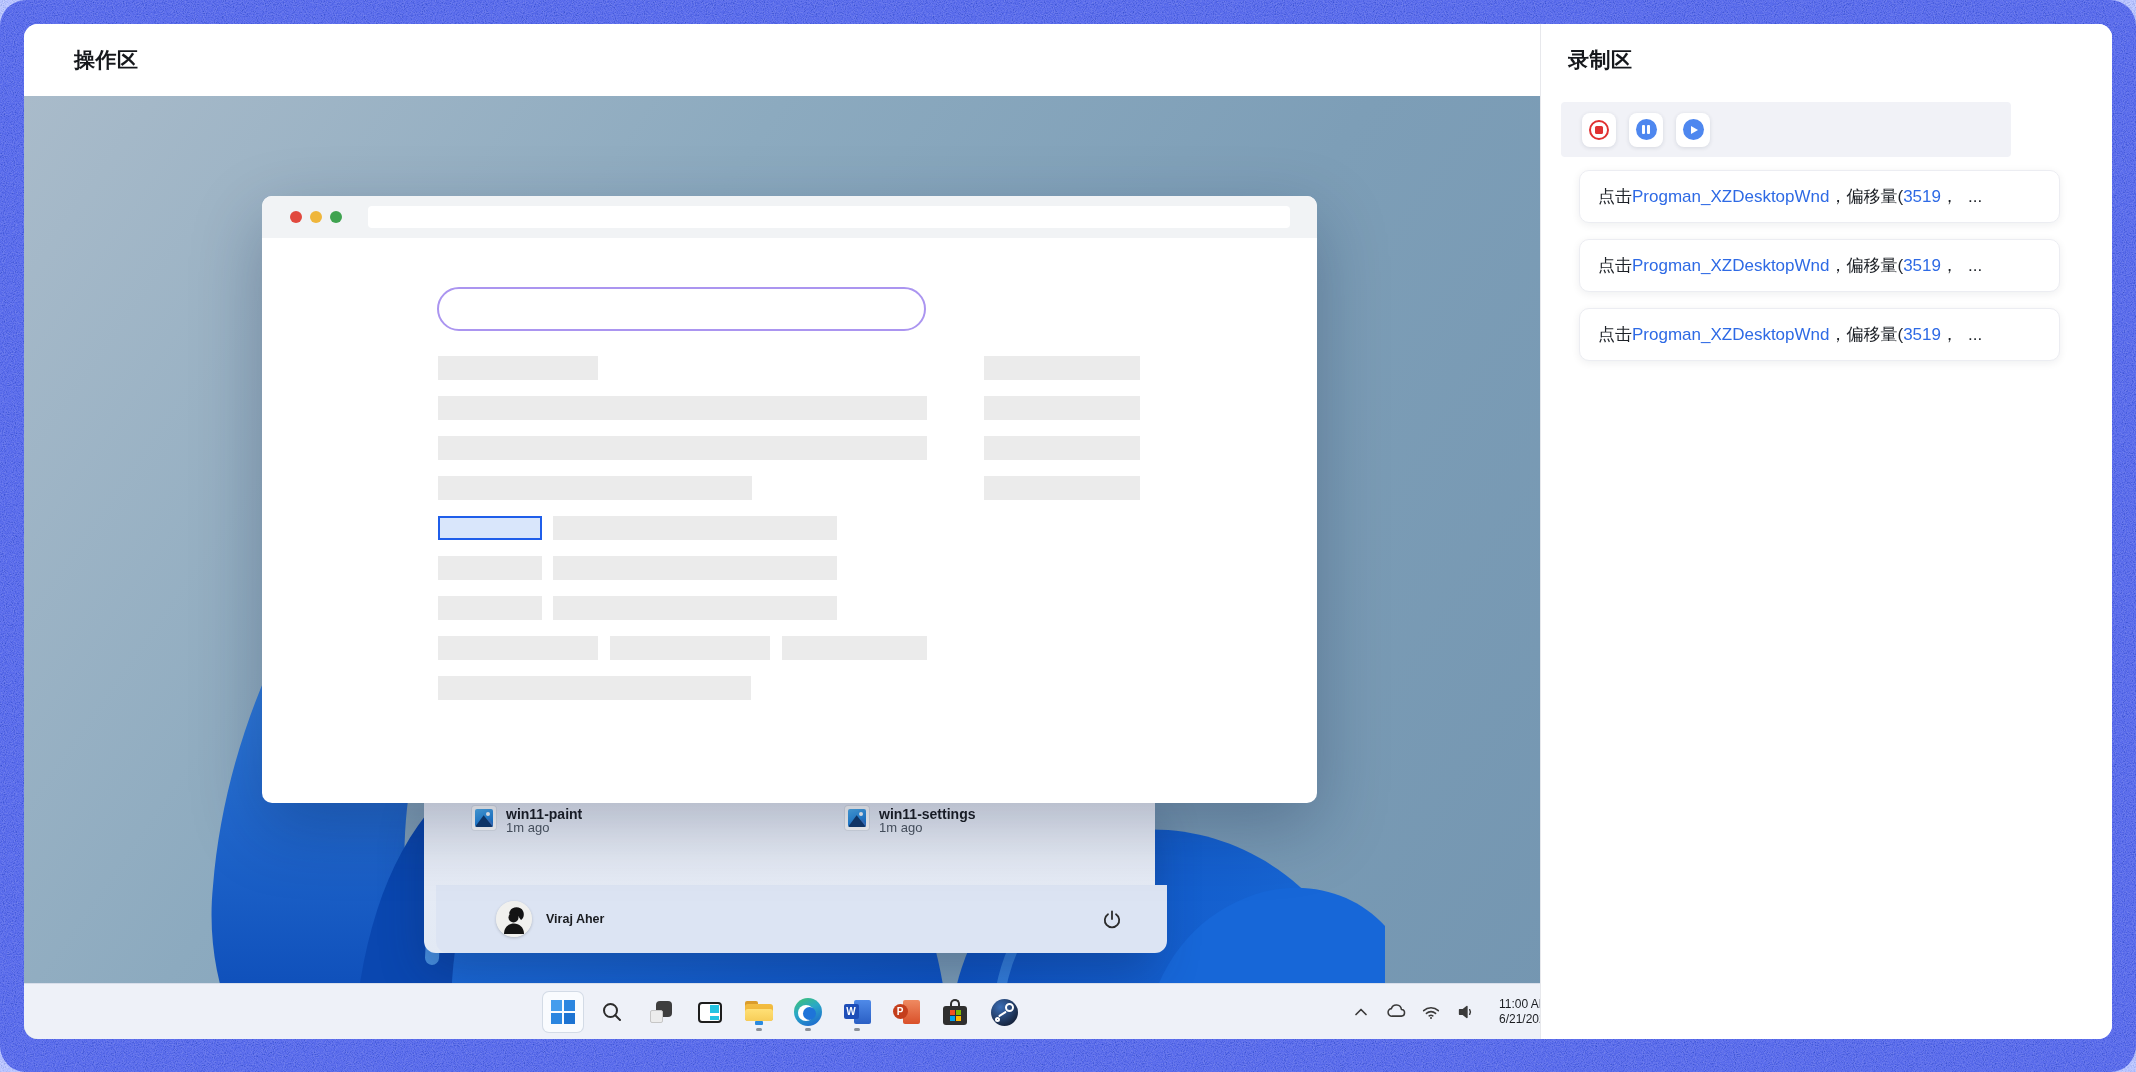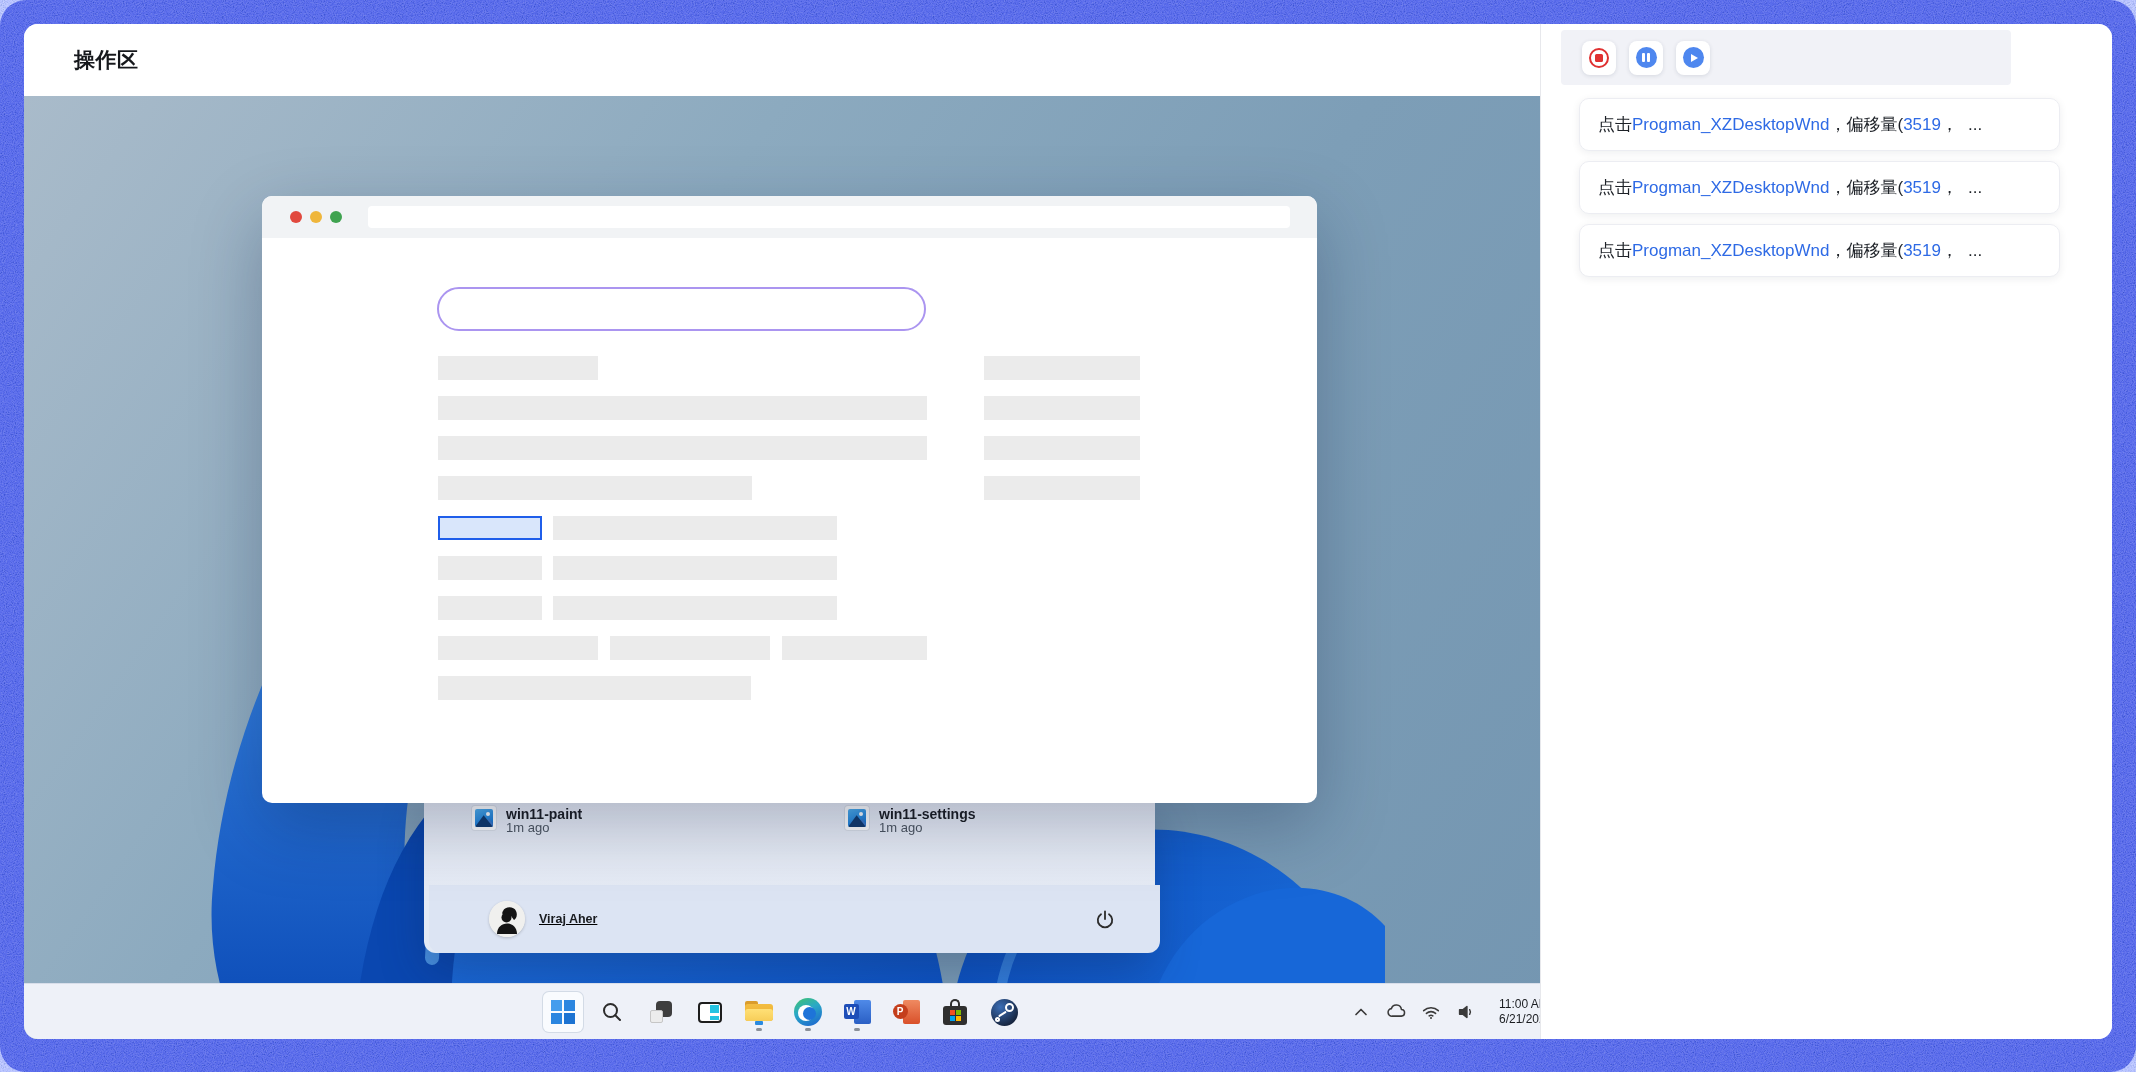--- a/index.html
+++ b/index.html
@@ -46,23 +46,23 @@
     box-shadow:0 0 0 1px rgba(0,0,0,.06); position:relative; overflow:hidden; }
   .ri-img { position:absolute; left:3px; top:3px; width:18px; height:18px; border-radius:2px;
     background:linear-gradient(160deg,#4fb2f0 0%,#1f7fd8 70%,#1668b8 100%); overflow:hidden; }
   .ri-sun { position:absolute; right:3px; top:3px; width:4px; height:4px; border-radius:50%; background:#fff; }
   .ri-mtn { position:absolute; left:0; bottom:0; width:100%; height:100%;
     clip-path:polygon(0 100%, 48% 35%, 100% 100%); background:#113a6e; }
   .ri-mtn2 { position:absolute; left:0; bottom:0; width:100%; height:100%;
     clip-path:polygon(45% 100%, 78% 52%, 112% 100%); background:#3c78c8; }
   .recent-name { font-size:14px; font-weight:700; color:#1b1d21; line-height:14px; padding-top:1px; }
   .recent-time { font-size:13px; color:#4d5560; line-height:13px; }
-  .user-bar { position:absolute; left:5px; bottom:0; width:100%; height:68px;
+  .user-bar { position:absolute; left:12px; bottom:0; width:100%; height:68px;
     background:#dce4f3; border-radius:0 0 12px 12px; display:flex; align-items:center;
-    padding:0 44px 0 60px;text-decoration:underline; }
+    padding:0 44px 0 60px; }
   .avatar { width:36px; height:36px; border-radius:50%; background:#f0f0ee; overflow:hidden;
     box-shadow:0 1px 3px rgba(0,0,0,.2); flex:0 0 auto; }
   .user-name { margin-left:14px; font-size:12.5px; font-weight:700; color:#191b1f; }
   .power-btn { margin-left:auto; width:22px; height:22px; }
 
   
   .taskbar { position:absolute; left:0; bottom:0; width:100%; height:56px; z-index:4;
     background:#eef1f8; border-top:1px solid rgba(210,218,230,.8); }
   .task-icons { position:absolute; left:519px; top:8px; display:flex; gap:9px; }
   .task-tile { position:relative; width:40px; height:40px; border-radius:6px;
@@ -132,21 +132,21 @@
   .ctl-stop-glyph { width:20px; height:20px; border:2.5px solid #e03131; border-radius:50%;
     display:flex; align-items:center; justify-content:center; }
   .ctl-stop-glyph i { width:8px; height:8px; background:#e03131; border-radius:1.5px; }
   .ctl-circle { width:21px; height:21px; border-radius:50%; background:#4e87ef;
     display:flex; align-items:center; justify-content:center; }
   .pause-bars { display:flex; gap:2.5px; }
   .pause-bars i { width:2.5px; height:9px; background:#fff; border-radius:1px; }
   .play-tri { width:0; height:0; border-left:7px solid #fff; border-top:4.5px solid transparent;
     border-bottom:4.5px solid transparent; margin-left:2px; }
 
-  .action-list { margin:13px 0 0 38px; display:flex; flex-direction:column; gap:10px;justify-content:space-between; }
+  .action-list { margin:13px 0 0 38px; display:flex; flex-direction:column; gap:16px;justify-content:space-between; }
   .action-card { width:481px; height:53px; background:#fff; border:1px solid #ecedf2; border-radius:10px;
     box-shadow:0 2px 8px rgba(16,24,40,.07); display:flex; align-items:center; padding-left:18px;
     font-size:17px; white-space:nowrap; overflow:hidden; cursor:pointer; }
   .t-dark { color:#1d2127; } .t-blue { color:#2e6ae5; }
   .seg-more { margin-left:10px; }
 </style>
 </head>
 <body>
 
 <div class="stage">
@@ -381,20 +381,23 @@
               <div>11:00 AM</div>
               <div>6/21/2023</div>
             </div>
           </div>
         </div>
 
       </div>
     </div>
 
     <div class="right-pane">
+      <div class="pane-header">
+        <span class="pane-title">录制区</span>
+      </div>
 
       <div class="rec-toolbar">
         <button class="ctl-btn">
           <span class="ctl-stop-glyph">
               <i></i>
             </span>
         </button>
         <button class="ctl-btn">
           <span class="ctl-circle">
               <span class="pause-bars">

